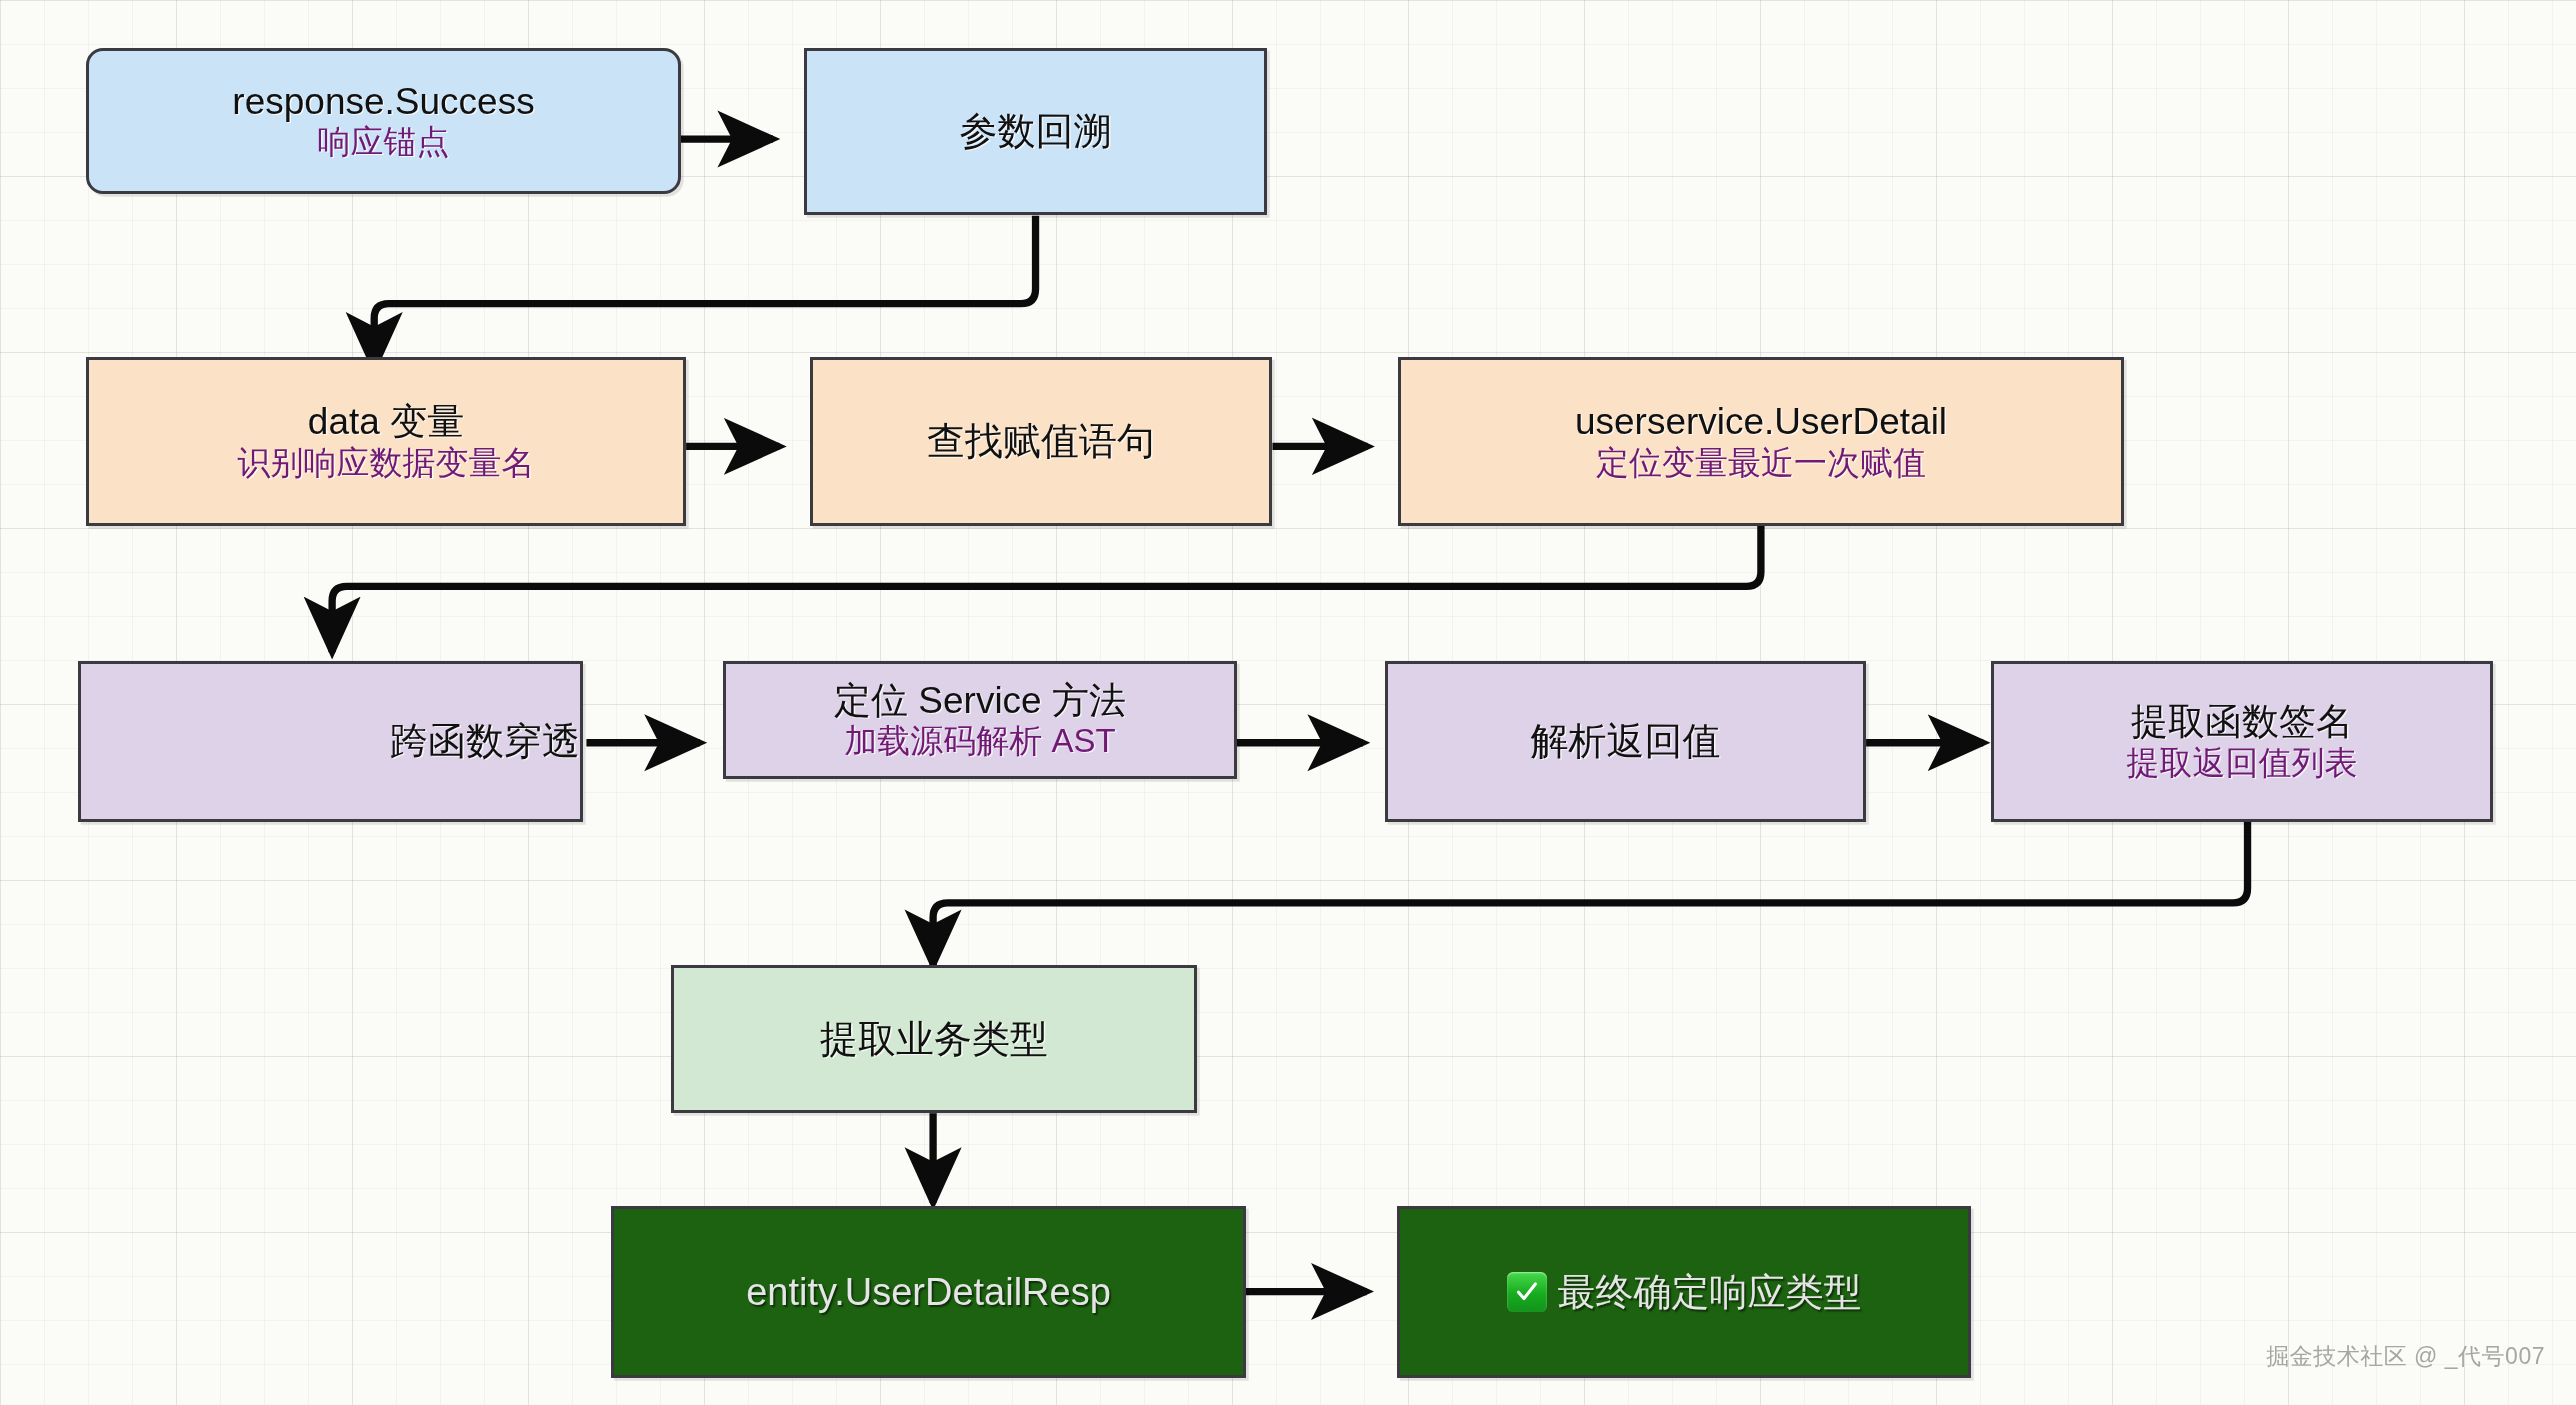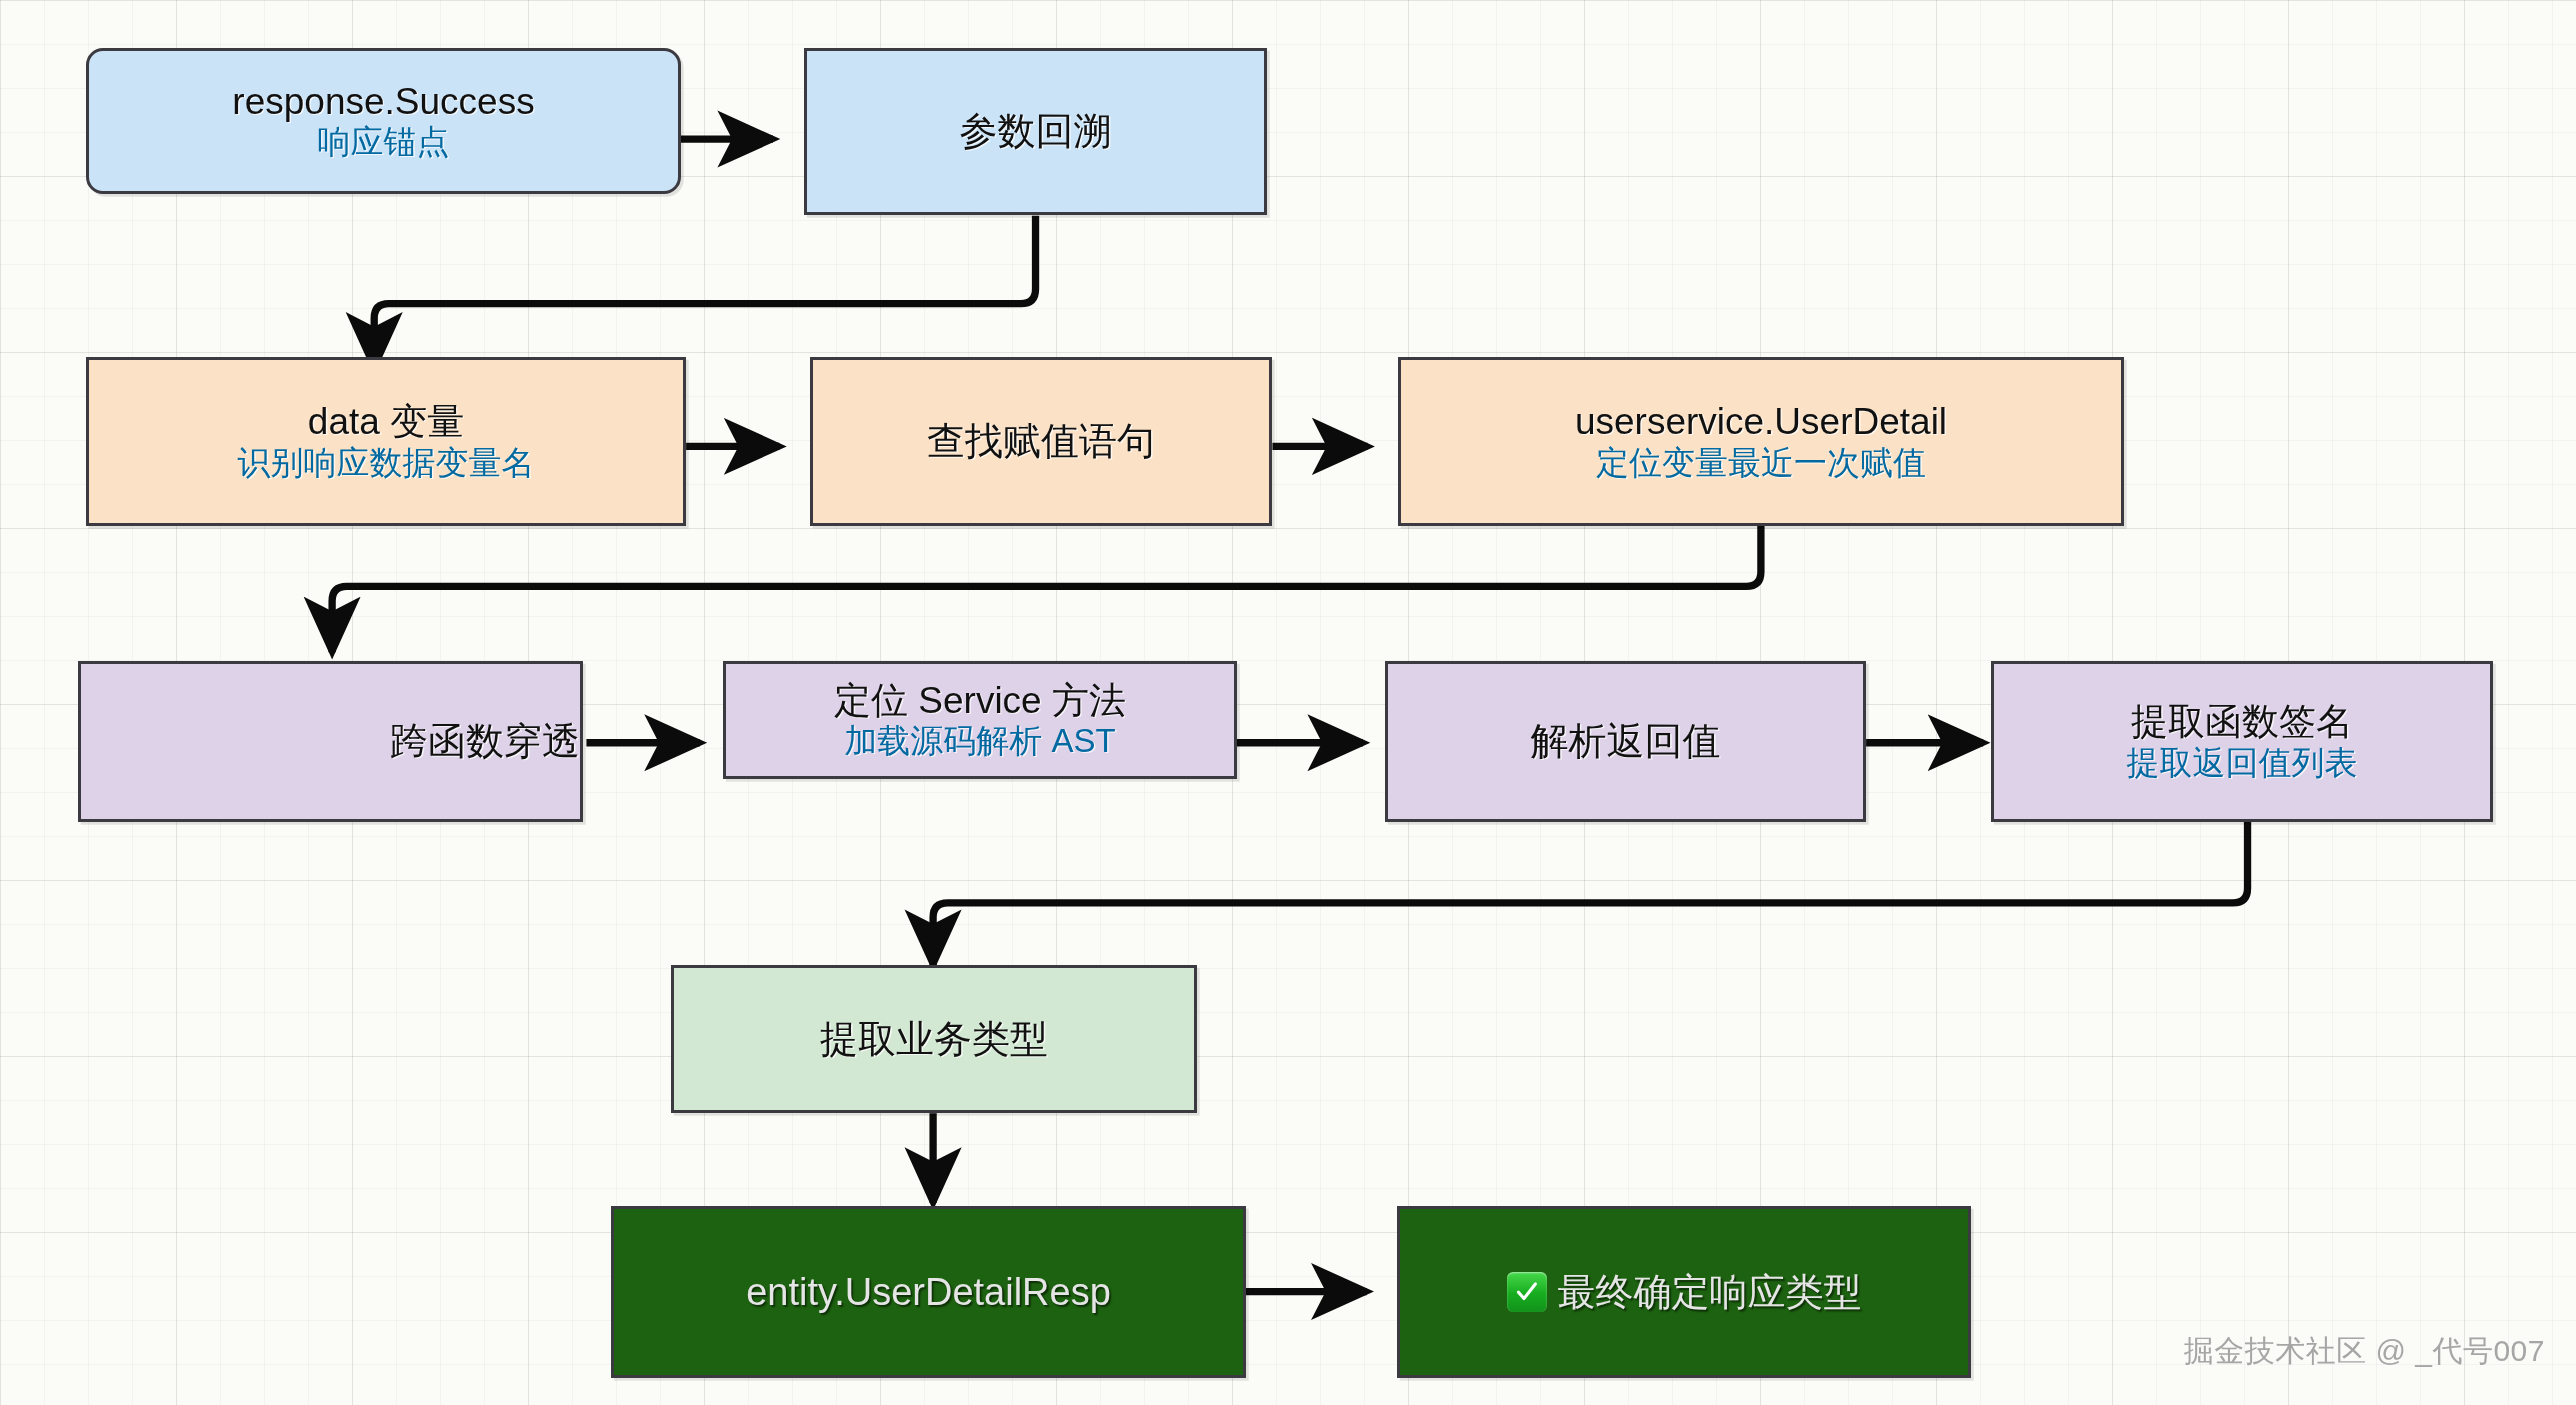--- a/index.html
+++ b/index.html
@@ -37,21 +37,21 @@
     font-size: 37px;
     line-height: 1.18;
     color: #111111;
     font-weight: 400;
     white-space: nowrap;
     text-shadow: 1.4px 1.4px 0 rgba(255,255,255,0.75);
   }
   .node .l2 {
     font-size: 33px;
     line-height: 1.18;
-    color: #0369a1;
+    color: #701a75;
     font-weight: 400;
     white-space: nowrap;
     text-shadow: 1.4px 1.4px 0 rgba(255,255,255,0.75);
   }
   .node.single .l1 { font-size: 38px; }
   .fill-blue   { background: #cbe3f7; }
   .fill-orange { background: #fbe2c6; }
   .fill-purple { background: #ded2e8; }
   .fill-green  { background: #d3e8d2; }
   .fill-dgreen { background: #1d6210; }
@@ -83,21 +83,21 @@
     position: absolute;
     left: 0; top: 0;
     width: 2576px;
     height: 1405px;
     pointer-events: none;
   }
   .watermark {
     position: absolute;
     right: 31px;
     bottom: 33px;
-    font-size: 30px;
+    font-size: 23px;
     color: #a6a6a6;
     letter-spacing: 0.5px;
     white-space: nowrap;
   }
 </style>
 </head>
 <body>
 
 <div id="canvas">
 

